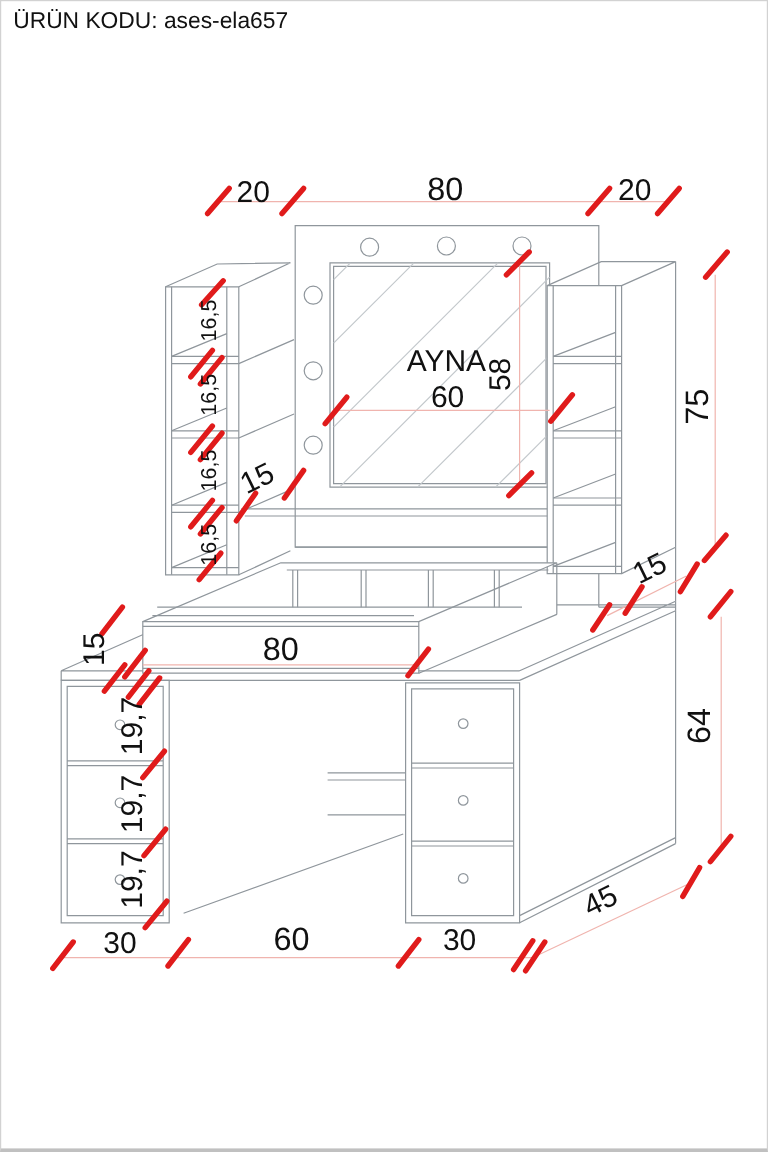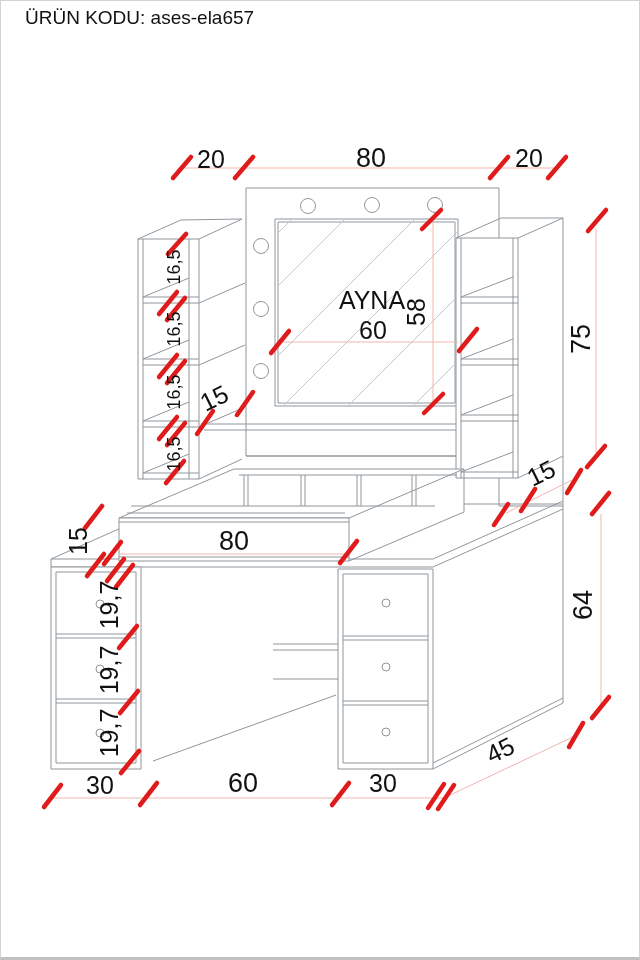--- a/index.html
+++ b/index.html
@@ -20,21 +20,21 @@
   }
   .page{
     position:absolute;inset:0;
     border:1px solid #d2d2d2;
     border-bottom:3px solid #c0c0c0;
     box-sizing:border-box;
     background:var(--bg);
   }
   .title{
     position:absolute;
-    left:24px;top:6px;
+    left:10px;top:6px;
     font-size:19px;
     color:var(--text);
     white-space:nowrap;
   }
   svg{position:absolute;left:0;top:0;}
   .fl{stroke:var(--line);stroke-width:1;fill:none;}
   .flw{stroke:var(--line);stroke-width:1;fill:#ffffff;}
   .hatch{stroke:var(--lightline);stroke-width:1;fill:none;}
   .tick{stroke:var(--tick);stroke-width:4.5;stroke-linecap:round;}
   .dim{stroke:var(--dim);stroke-width:1;}

